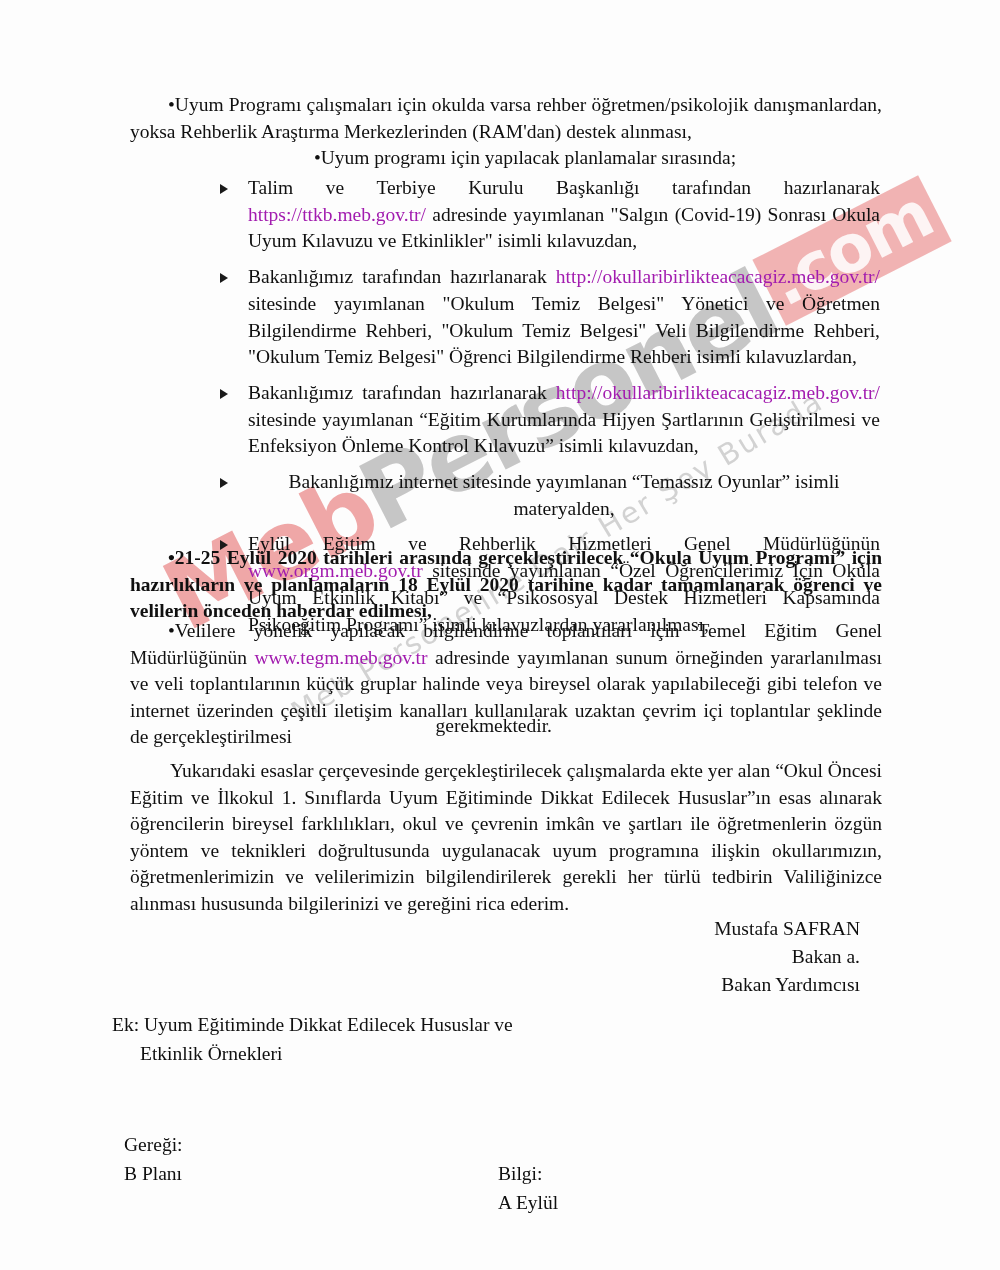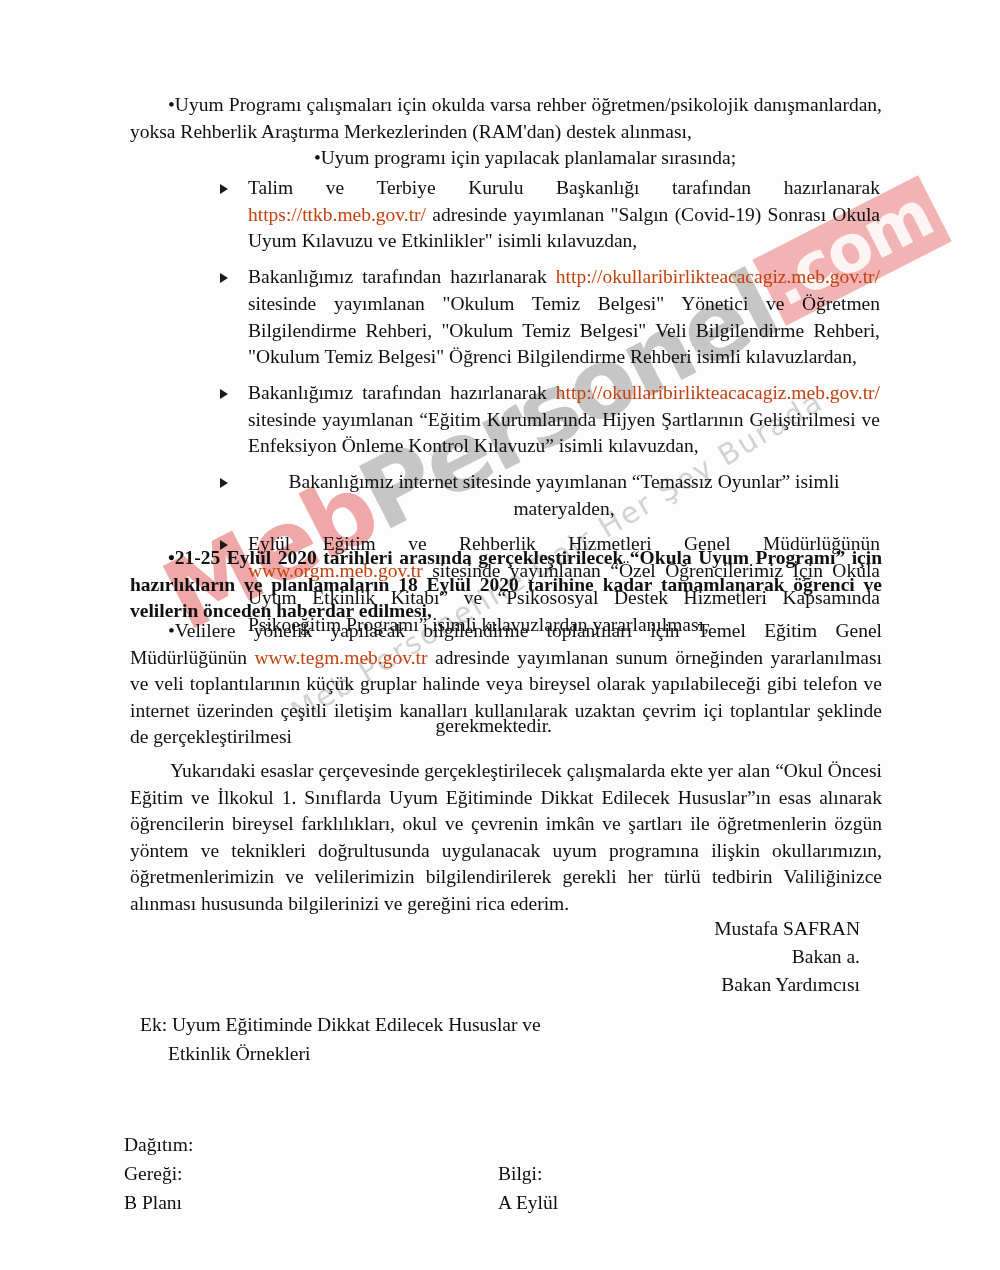--- a/index.html
+++ b/index.html
@@ -96,21 +96,21 @@
   .li .tri {
     position: absolute;
     left: 2px;
     top: 9px;
     width: 0; height: 0;
     border-top: 5px solid transparent;
     border-bottom: 5px solid transparent;
     border-left: 8px solid #1a1a1a;
   }
   a.link, .link {
-    color: #c2410c;
+    color: #a21caf;
     text-decoration: none;
     white-space: nowrap;
   }
   .sig {
     position: absolute;
     text-align: right;
     font-size: 19.5px;
     line-height: 28px;
   }
   .foot {
@@ -178,27 +178,26 @@
     <div class="para" style="left:152px; top:713px; width:400px; text-align:right;">gerekmektedir.</div>
 
     <div class="para indent-first" style="left:130px; top:758px; width:752px;">Yukarıdaki esaslar çerçevesinde gerçekleştirilecek çalışmalarda ekte yer alan “Okul Öncesi Eğitim ve İlkokul 1. Sınıflarda Uyum Eğitiminde Dikkat Edilecek Hususlar”ın esas alınarak öğrencilerin bireysel farklılıkları, okul ve çevrenin imkân ve şartları ile öğretmenlerin özgün yöntem ve teknikleri doğrultusunda uygulanacak uyum programına ilişkin okullarımızın, öğretmenlerimizin ve velilerimizin bilgilendirilerek gerekli her türlü tedbirin Valiliğinizce alınması hususunda bilgilerinizi ve gereğini  rica ederim.</div>
 
     <div class="sig" style="left:620px; top:915px; width:240px;">
       <div>Mustafa SAFRAN</div>
       <div>Bakan a.</div>
       <div>Bakan Yardımcısı</div>
     </div>
 
-    <div class="foot" style="left:140px; top:1010px; width:600px;">
+    <div class="foot" style="left:112px; top:1010px; width:600px;">
       <div>Ek: Uyum Eğitiminde Dikkat Edilecek Hususlar ve</div>
       <div style="padding-left:28px;">Etkinlik Örnekleri</div>
     </div>
 
     <div class="foot" style="left:124px; top:1130px; width:340px;">
-      <div>Dağıtım:</div>
       <div>Gereği:</div>
       <div>B Planı</div>
     </div>
 
     <div class="foot" style="left:498px; top:1159px; width:340px;">
       <div>Bilgi:</div>
       <div>A Eylül</div>
     </div>
 
   </div>

